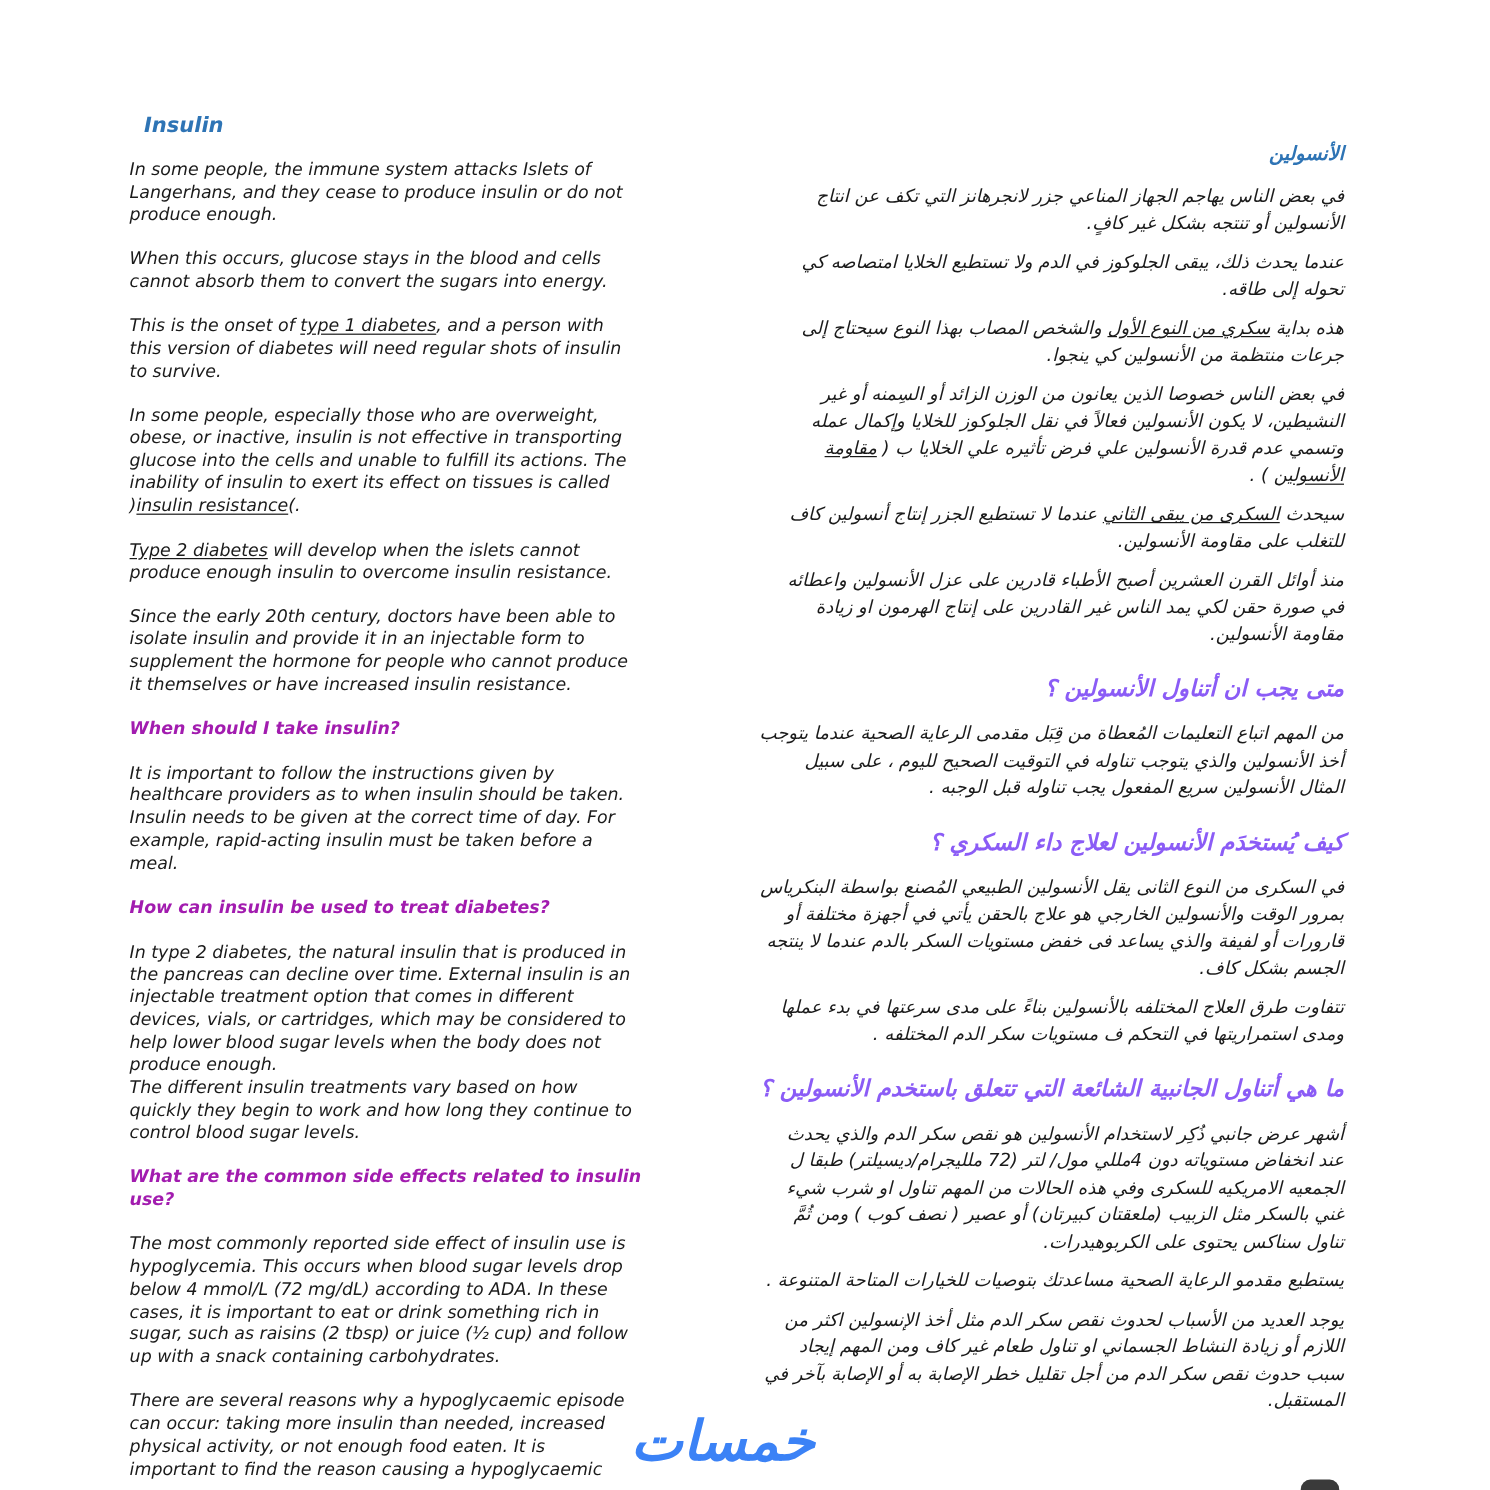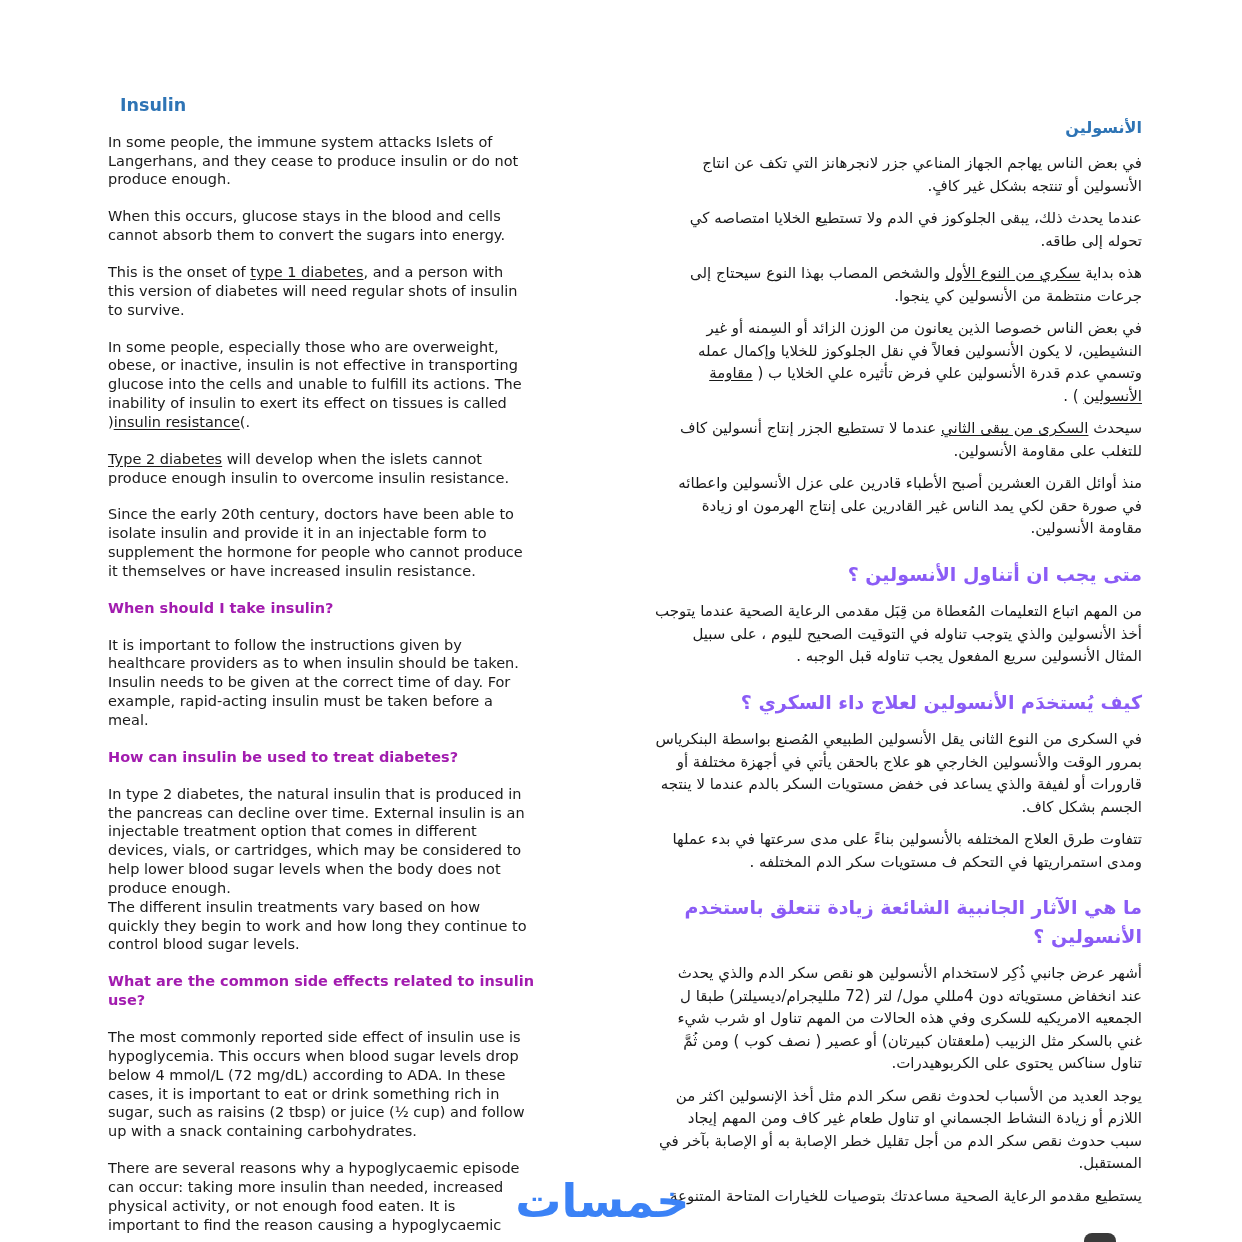--- a/index.html
+++ b/index.html
@@ -3,31 +3,31 @@
 <meta charset="utf-8">
 <style>
   html, body { margin: 0; padding: 0; }
   body {
     width: 1242px; height: 1242px;
     background: #ffffff;
     font-family: "DejaVu Sans", sans-serif;
     position: relative;
     overflow: hidden;
   }
-  .page { position: absolute; inset: 0; background: #ffffff; }
+  .page { position: absolute; inset: 0; background: #ffffff; font-style: italic; }
 
   .col { position: absolute; color: #1a1a1a; }
 
   .col-en {
     left: 108px; top: 94px; width: 436px;
     font-size: 14.5px; line-height: 1.3;
     direction: ltr; text-align: left;
   }
   .col-ar {
-    left: 654px; top: 116px; width: 488px;
+    left: 632px; top: 116px; width: 488px;
     font-size: 15px; line-height: 1.5;
     direction: rtl; text-align: right;
   }
 
   .col-title {
     font-weight: bold;
     margin: 0 0 16px 0;
   }
   .col-en .col-title { color: #2e74b5; font-size: 17.5px; padding-left: 12px; }
   .col-ar .col-title { color: #2e74b5; font-size: 16px; margin-bottom: 12px; }
@@ -87,20 +87,20 @@
       <p class="paragraph"><span>عندما يحدث ذلك، يبقى الجلوكوز في الدم ولا تستطيع الخلايا امتصاصه كي تحوله إلى طاقه.</span></p>
       <p class="paragraph"><span>هذه بداية </span><span class="u">سكري من النوع الأول</span><span> والشخص المصاب بهذا النوع سيحتاج إلى جرعات منتظمة من الأنسولين كي ينجوا.</span></p>
       <p class="paragraph"><span>في بعض الناس خصوصا الذين يعانون من الوزن الزائد أو السِمنه أو غير النشيطين، لا يكون الأنسولين فعالاً في نقل الجلوكوز للخلايا وإكمال عمله وتسمي عدم قدرة الأنسولين علي فرض تأثيره علي الخلايا ب ( </span><span class="u">مقاومة الأنسولين</span><span> ) .</span></p>
       <p class="paragraph"><span>سيحدث </span><span class="u">السكرى من يبقى الثاني</span><span> عندما لا تستطيع الجزر إنتاج أنسولين كاف للتغلب على مقاومة الأنسولين.</span></p>
       <p class="paragraph"><span>منذ أوائل القرن العشرين أصبح الأطباء قادرين على عزل الأنسولين واعطائه في صورة حقن لكي يمد الناس غير القادرين على إنتاج الهرمون او زيادة مقاومة الأنسولين.</span></p>
       <h2 class="heading"><span>متى يجب ان أتناول الأنسولين ؟</span></h2>
       <p class="paragraph"><span>من المهم اتباع التعليمات المُعطاة من قِبَل مقدمى الرعاية الصحية عندما يتوجب أخذ الأنسولين والذي يتوجب تناوله في التوقيت الصحيح لليوم ، على سبيل المثال الأنسولين سريع المفعول يجب تناوله قبل الوجبه .</span></p>
       <h2 class="heading"><span>كيف يُستخدَم الأنسولين لعلاج داء السكري ؟</span></h2>
       <p class="paragraph"><span>في السكرى من النوع الثانى يقل الأنسولين الطبيعي المُصنع بواسطة البنكرياس بمرور الوقت والأنسولين الخارجي هو علاج بالحقن يأتي في أجهزة مختلفة أو قارورات أو لفيفة والذي يساعد فى خفض مستويات السكر بالدم عندما لا ينتجه الجسم بشكل كاف.</span></p>
       <p class="paragraph"><span>تتفاوت طرق العلاج المختلفه بالأنسولين بناءً على مدى سرعتها في بدء عملها ومدى استمراريتها في التحكم ف مستويات سكر الدم المختلفه .</span></p>
-      <h2 class="heading"><span>ما هي الآثار الجانبية الشائعة زيادة تتعلق باستخدم الأنسولين ؟</span></h2>
+      <h2 class="heading"><span>ما هي أتناول الجانبية الشائعة التي تتعلق باستخدم الأنسولين ؟</span></h2>
       <p class="paragraph"><span>أشهر عرض جانبي ذُكِر لاستخدام الأنسولين هو نقص سكر الدم والذي يحدث عند انخفاض مستوياته دون 4مللي مول/ لتر (72 ملليجرام/ديسيلتر) طبقا ل الجمعيه الامريكيه للسكرى وفي هذه الحالات من المهم تناول او شرب شيء غني بالسكر مثل الزبيب (ملعقتان كبيرتان) أو عصير ( نصف كوب ) ومن ثُمَّ تناول سناكس يحتوى على الكربوهيدرات.</span></p>
+      <p class="paragraph"><span>يستطيع مقدمو الرعاية الصحية مساعدتك بتوصيات للخيارات المتاحة المتنوعة .</span></p>
       <p class="paragraph"><span>يوجد العديد من الأسباب لحدوث نقص سكر الدم مثل أخذ الإنسولين اكثر من اللازم أو زيادة النشاط الجسماني او تناول طعام غير كاف ومن المهم إيجاد سبب حدوث نقص سكر الدم من أجل تقليل خطر الإصابة به أو الإصابة بآخر في المستقبل.</span></p>
-      <p class="paragraph"><span>يستطيع مقدمو الرعاية الصحية مساعدتك بتوصيات للخيارات المتاحة المتنوعة .</span></p>
     </section>
   <div class="watermark">خمسات</div>
   <div class="edge-mark"></div>
 </div>
 
 </body></html>

